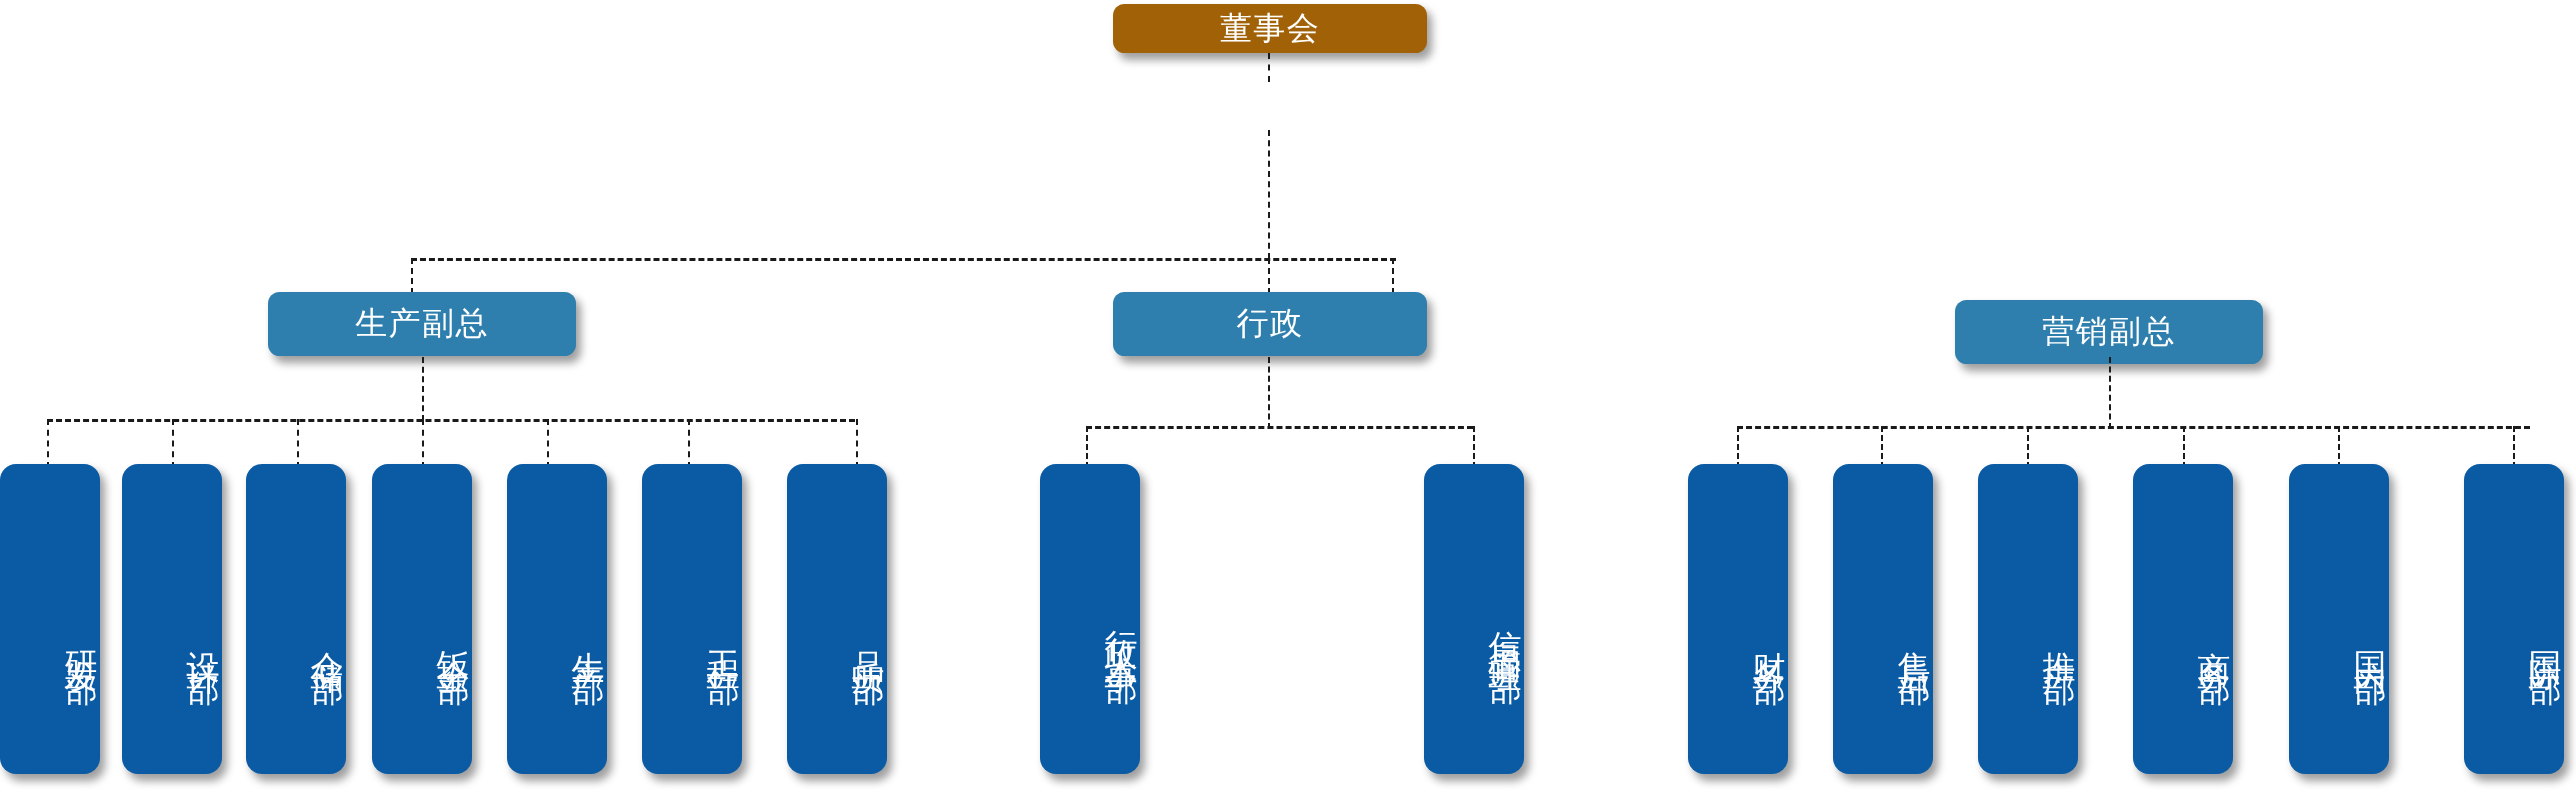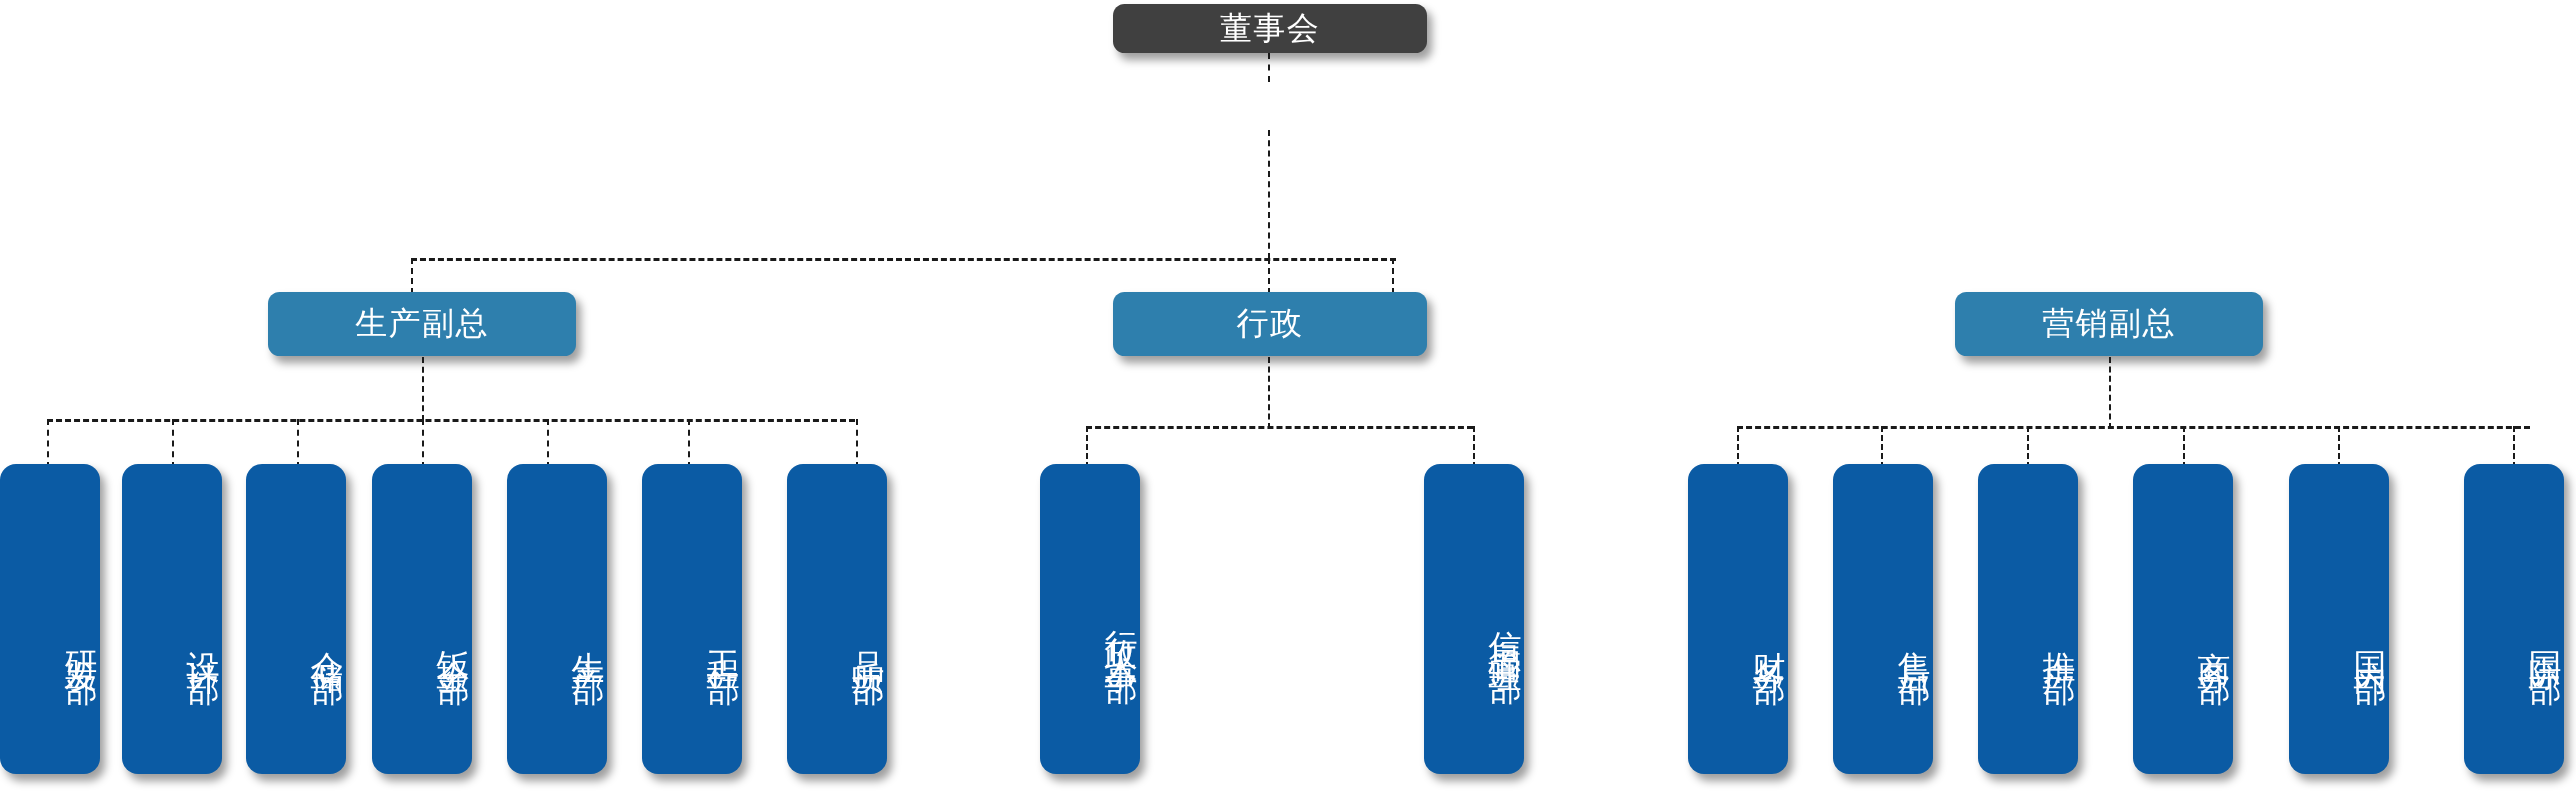--- a/index.html
+++ b/index.html
@@ -27,21 +27,21 @@
     justify-content: center;
     color: #ffffff;
     border-radius: 13px;
     box-shadow: 5px 6.4px 8px rgba(0,0,0,0.38);
     text-align: center;
     line-height: 1.18;
     letter-spacing: 1.4px;
     white-space: pre-line;
   }
   .node.level-top {
-    background: #404040;
+    background: #a16207;
     font-size: 32px;
     border-radius: 11.5px;
   }
   .node.level-vp {
     background: #2e7fad;
     font-size: 32px;
     border-radius: 11.5px;
   }
   .node.level-dept {
     background: #0b5ba4;
@@ -82,21 +82,21 @@
   <div class="conn-h" style="left:411px; top:258px; width:985px;"></div>
 
   <div class="conn-v" style="left:411px; top:258px; height:56px;"></div>
   <div class="conn-v" style="left:1268px; top:258px; height:56px;"></div>
   <div class="conn-v" style="left:1392px; top:258px; height:56px;"></div>
 
   <div class="node level-vp" style="left:268px; top:292px; width:308px; height:64px;">生产副总</div>
 
   <div class="node level-vp" style="left:1113px; top:292px; width:314px; height:64px;">行政</div>
 
-  <div class="node level-vp" style="left:1955px; top:292px; width:308px; height:64px;">营销副总</div>
+  <div class="node level-vp" style="left:1955px; top:300px; width:308px; height:64px;">营销副总</div>
 
   <div class="conn-v" style="left:422px; top:357px; height:64px;"></div>
   <div class="conn-h" style="left:47px; top:419px; width:808px;"></div>
   <div class="conn-v" style="left:47px; top:419px; height:49px;"></div>
   <div class="conn-v" style="left:172px; top:419px; height:49px;"></div>
   <div class="conn-v" style="left:297px; top:419px; height:49px;"></div>
   <div class="conn-v" style="left:422px; top:419px; height:49px;"></div>
   <div class="conn-v" style="left:547px; top:419px; height:49px;"></div>
   <div class="conn-v" style="left:688px; top:419px; height:49px;"></div>
   <div class="conn-v" style="left:856px; top:419px; height:49px;"></div>

